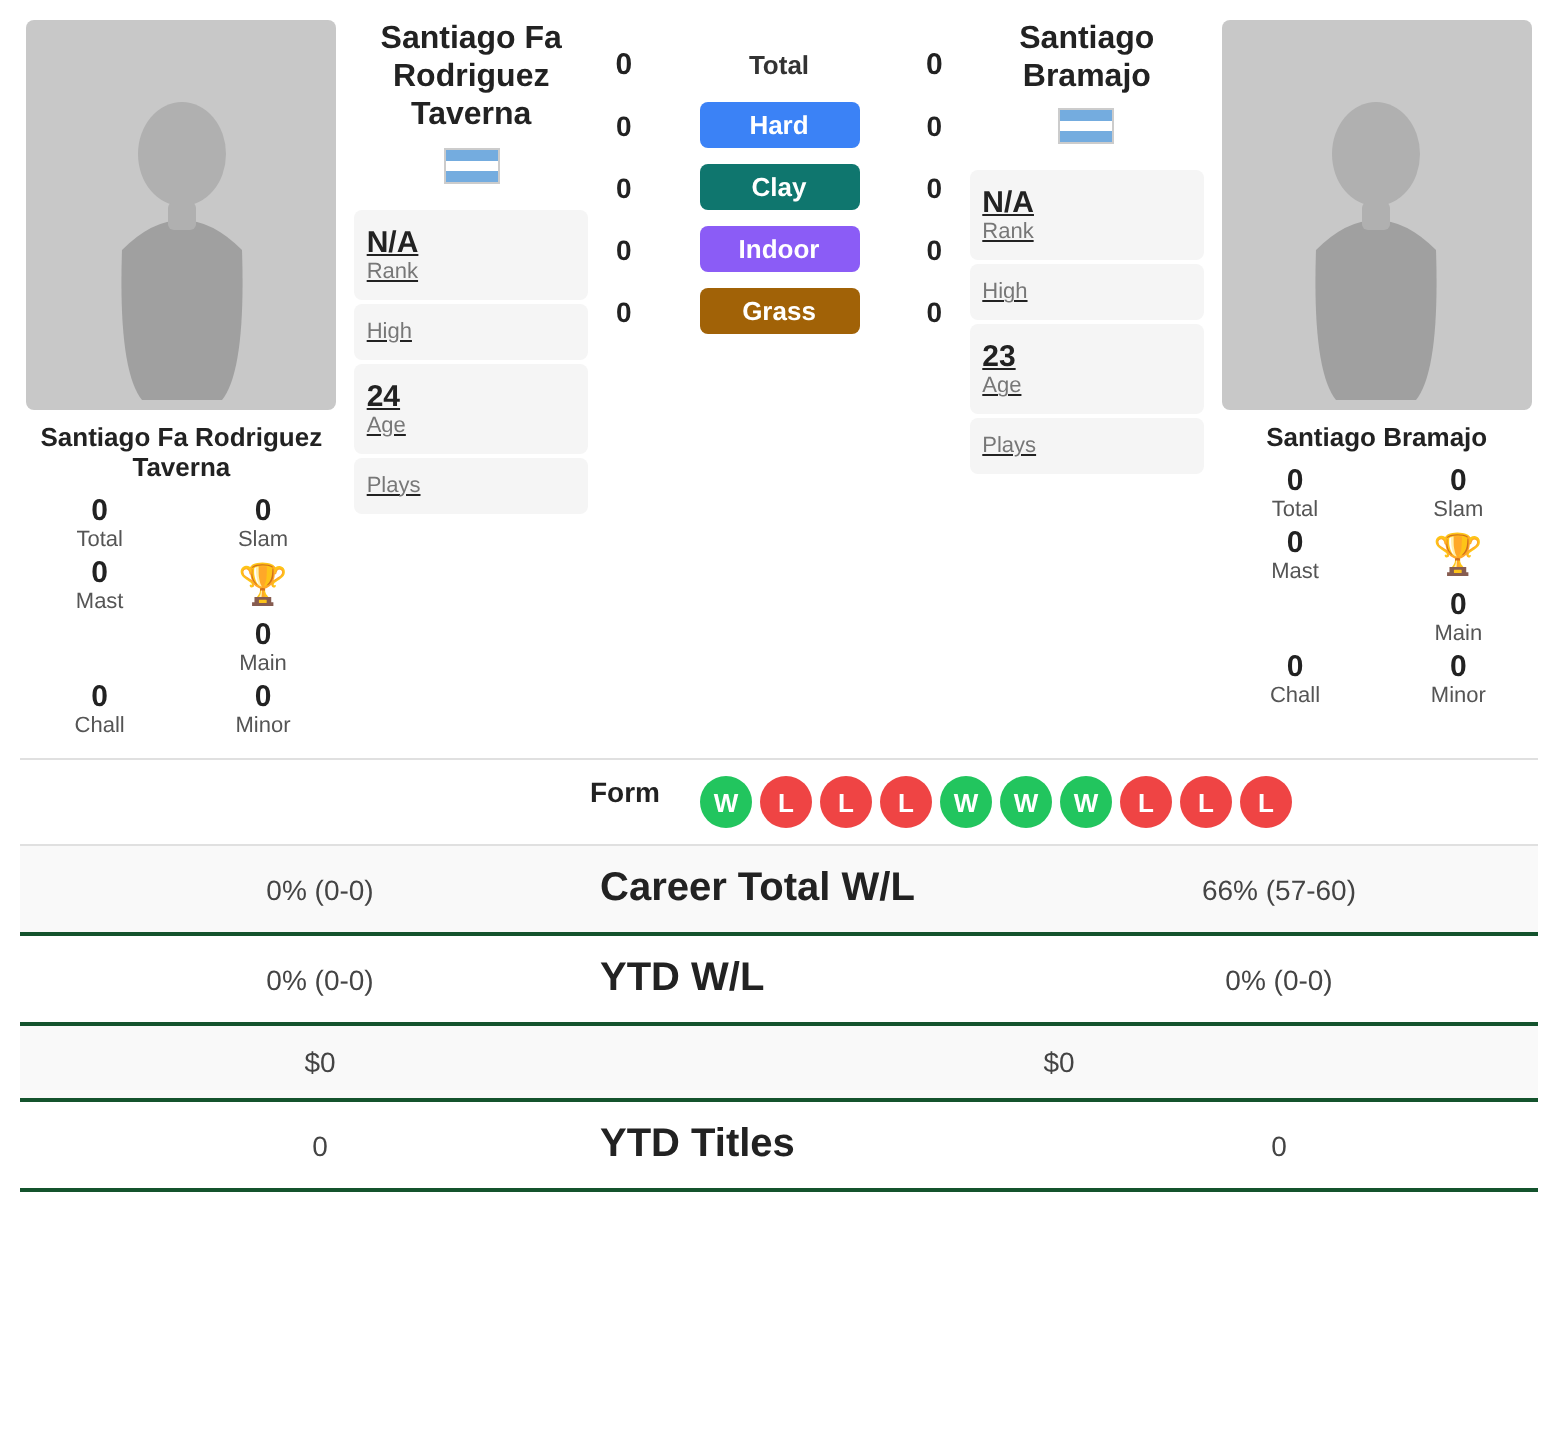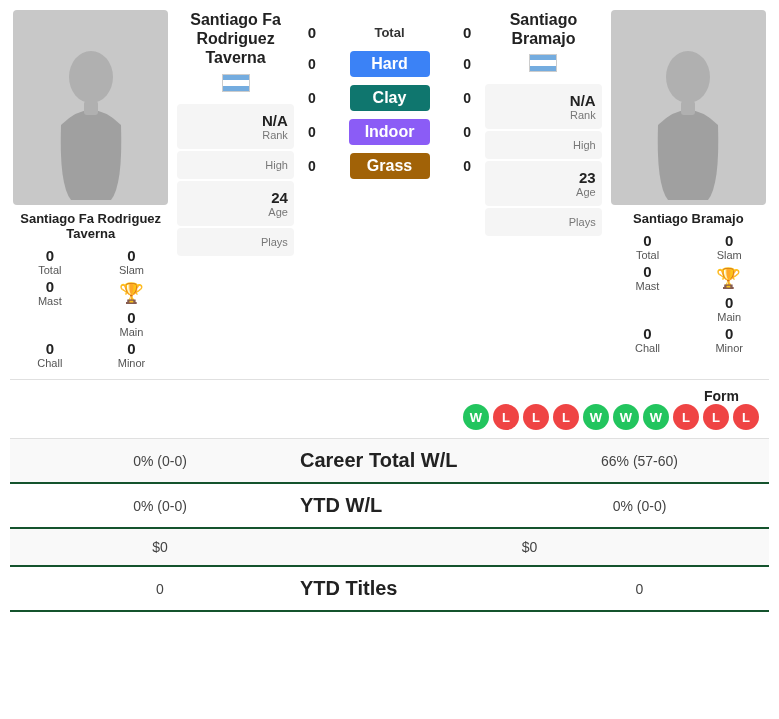--- a/index.html
+++ b/index.html
@@ -128,21 +128,22 @@
 
     
     .flag-arg {
       background: linear-gradient(to bottom, #74acdf 0%, #74acdf 33%, #fff 33%, #fff 66%, #74acdf 66%, #74acdf 100%);
     }
 
     .info-row {
       background: #f5f5f5;
       border-radius: 4px;
       padding: 8px 6px;
-      text-align: right;
+      text-align: left;
+      text-decoration: underline;
     }
 
     .info-row .info-label {
       font-size: 11px;
       color: #777;
     }
 
     .info-row .info-value {
       font-size: 15px;
       font-weight: bold;
@@ -193,42 +194,41 @@
       font-weight: bold;
       width: 24px;
       text-align: center;
     }
 
     .surface-badge {
       padding: 4px 16px;
       border-radius: 4px;
       color: white;
       font-weight: bold;
-      font-size: 16px;
+      font-size: 13px;
       text-align: center;
       min-width: 80px;
     }
 
     .badge-hard { background: #3b82f6; }
     .badge-clay { background: #0f766e; }
     .badge-indoor { background: #8b5cf6; }
     .badge-grass { background: #a16207; }
 
     
     .bottom-section {
       border-top: 1px solid #e0e0e0;
       margin-top: 4px;
     }
 
     .form-row {
       display: flex;
-      align-items: flex-end;
+      align-items: flex-start;
       padding: 8px 10px;
       border-bottom: 1px solid #e0e0e0;
-      flex-direction: column;
     }
 
     .form-badges {
       display: flex;
       gap: 4px;
     }
 
     .form-badge {
       width: 26px;
       height: 26px;

